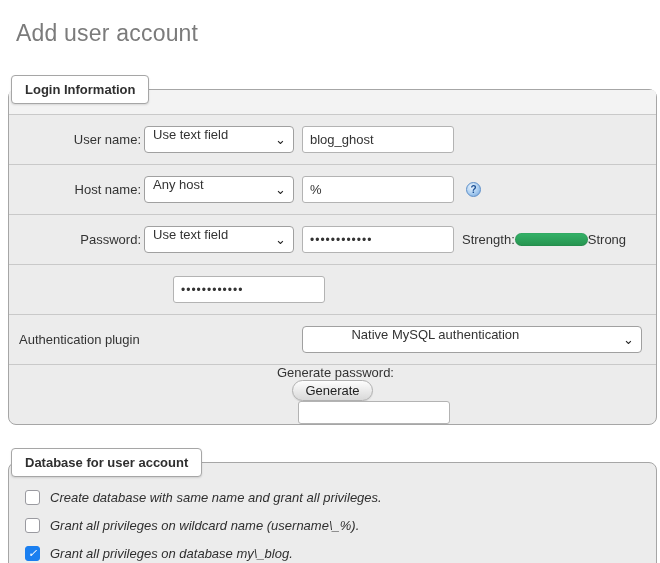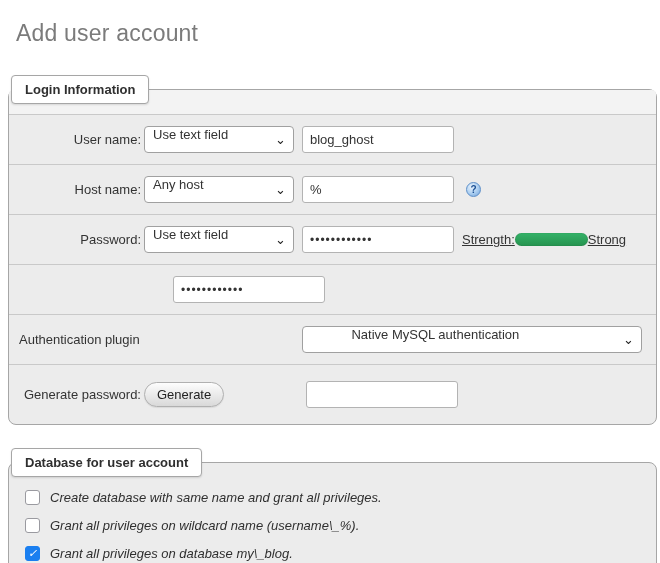--- a/index.html
+++ b/index.html
@@ -14,21 +14,21 @@
   .fieldset-db { margin-top:37px; }
   .legend { position:absolute; top:-15px; left:2px; background:#fff;
     border:1px solid #a6a6a6; border-radius:4px; padding:6px 13px;
     font-size:13px; font-weight:bold; color:#2f2f2f;
     box-shadow:0 1px 2px rgba(0,0,0,.12); white-space:nowrap; }
 
   .fieldset-pad { height:24px; background:#f3f3f3;
     border-radius:4px 4px 0 0; }
   .row { display:flex; align-items:center; height:50px; padding:0 6px;
     border-top:1px solid #c9c9c9; font-size:13px; }
-  .row-last { height:60px; }
+  .row-last { height:60px;flex-direction:column; }
   .lbl { width:126px; text-align:right; margin-right:3px; color:#333; }
   .lbl-wide { width:286px; text-align:left; margin-right:8px;
     padding-left:4px; color:#333; }
 
   .select { position:relative; width:150px; height:27px; background:#fff;
     border:1px solid #a0a0a0; border-radius:4px; display:flex;
     align-items:flex-start; padding:0 20px 0 8px; margin-right:8px;
     cursor:default; }
   .select-wide { width:346px;padding-left:48px; }
   .select .sel-text { white-space:nowrap; overflow:hidden; }
@@ -38,21 +38,21 @@
   .tinput { width:152px; height:27px; background:#fff;
     border:1px solid #b3b3b3; border-radius:3px; padding:0 7px;
     font-size:13px; font-family:"Liberation Sans", sans-serif; color:#333; }
   .tinput.masked { letter-spacing:1px; font-size:12px; }
 
   .help-icon { width:15px; height:15px; border-radius:50%; margin-left:12px;
     background:radial-gradient(circle at 35% 30%, #e8f2fc, #a9cdf0 55%, #6f9fd8);
     border:1px solid #5d8fc9; color:#1c4f93; font-size:10px; font-weight:bold;
     display:flex; align-items:center; justify-content:center; cursor:pointer; }
 
-  .strength-wrap { display:flex; align-items:center; margin-left:8px;text-decoration:underline; }
+  .strength-wrap { display:flex; align-items:center; margin-left:8px; }
   .strength-meter { width:73px; height:13px; border-radius:7px;
     background:linear-gradient(#34b268, #26934f);
     box-shadow:inset 0 0 1px rgba(0,0,0,.35); margin:0; }
 
   .gen-btn { height:25px; padding:0 12px; border:1px solid #b0b0b0;
     border-radius:13px; background:linear-gradient(#fdfdfd, #d9d9d9);
     font-size:13px; font-family:"Liberation Sans", sans-serif; color:#222;
     margin-right:0; cursor:pointer; box-shadow:0 1px 1px rgba(0,0,0,.08); }
   .gen-input-gap { margin-left:82px; }
   .spacer-select { width:158px; }

